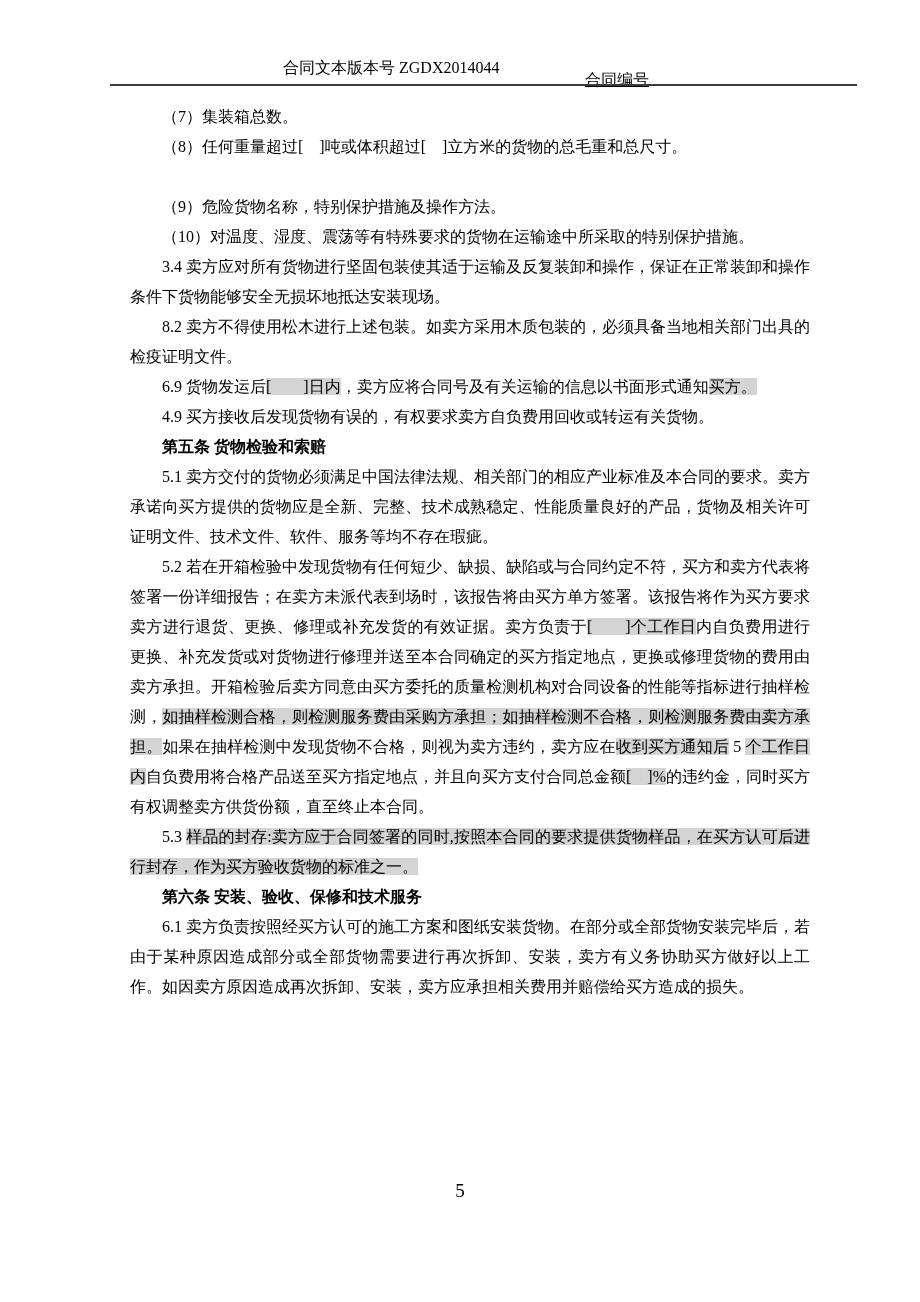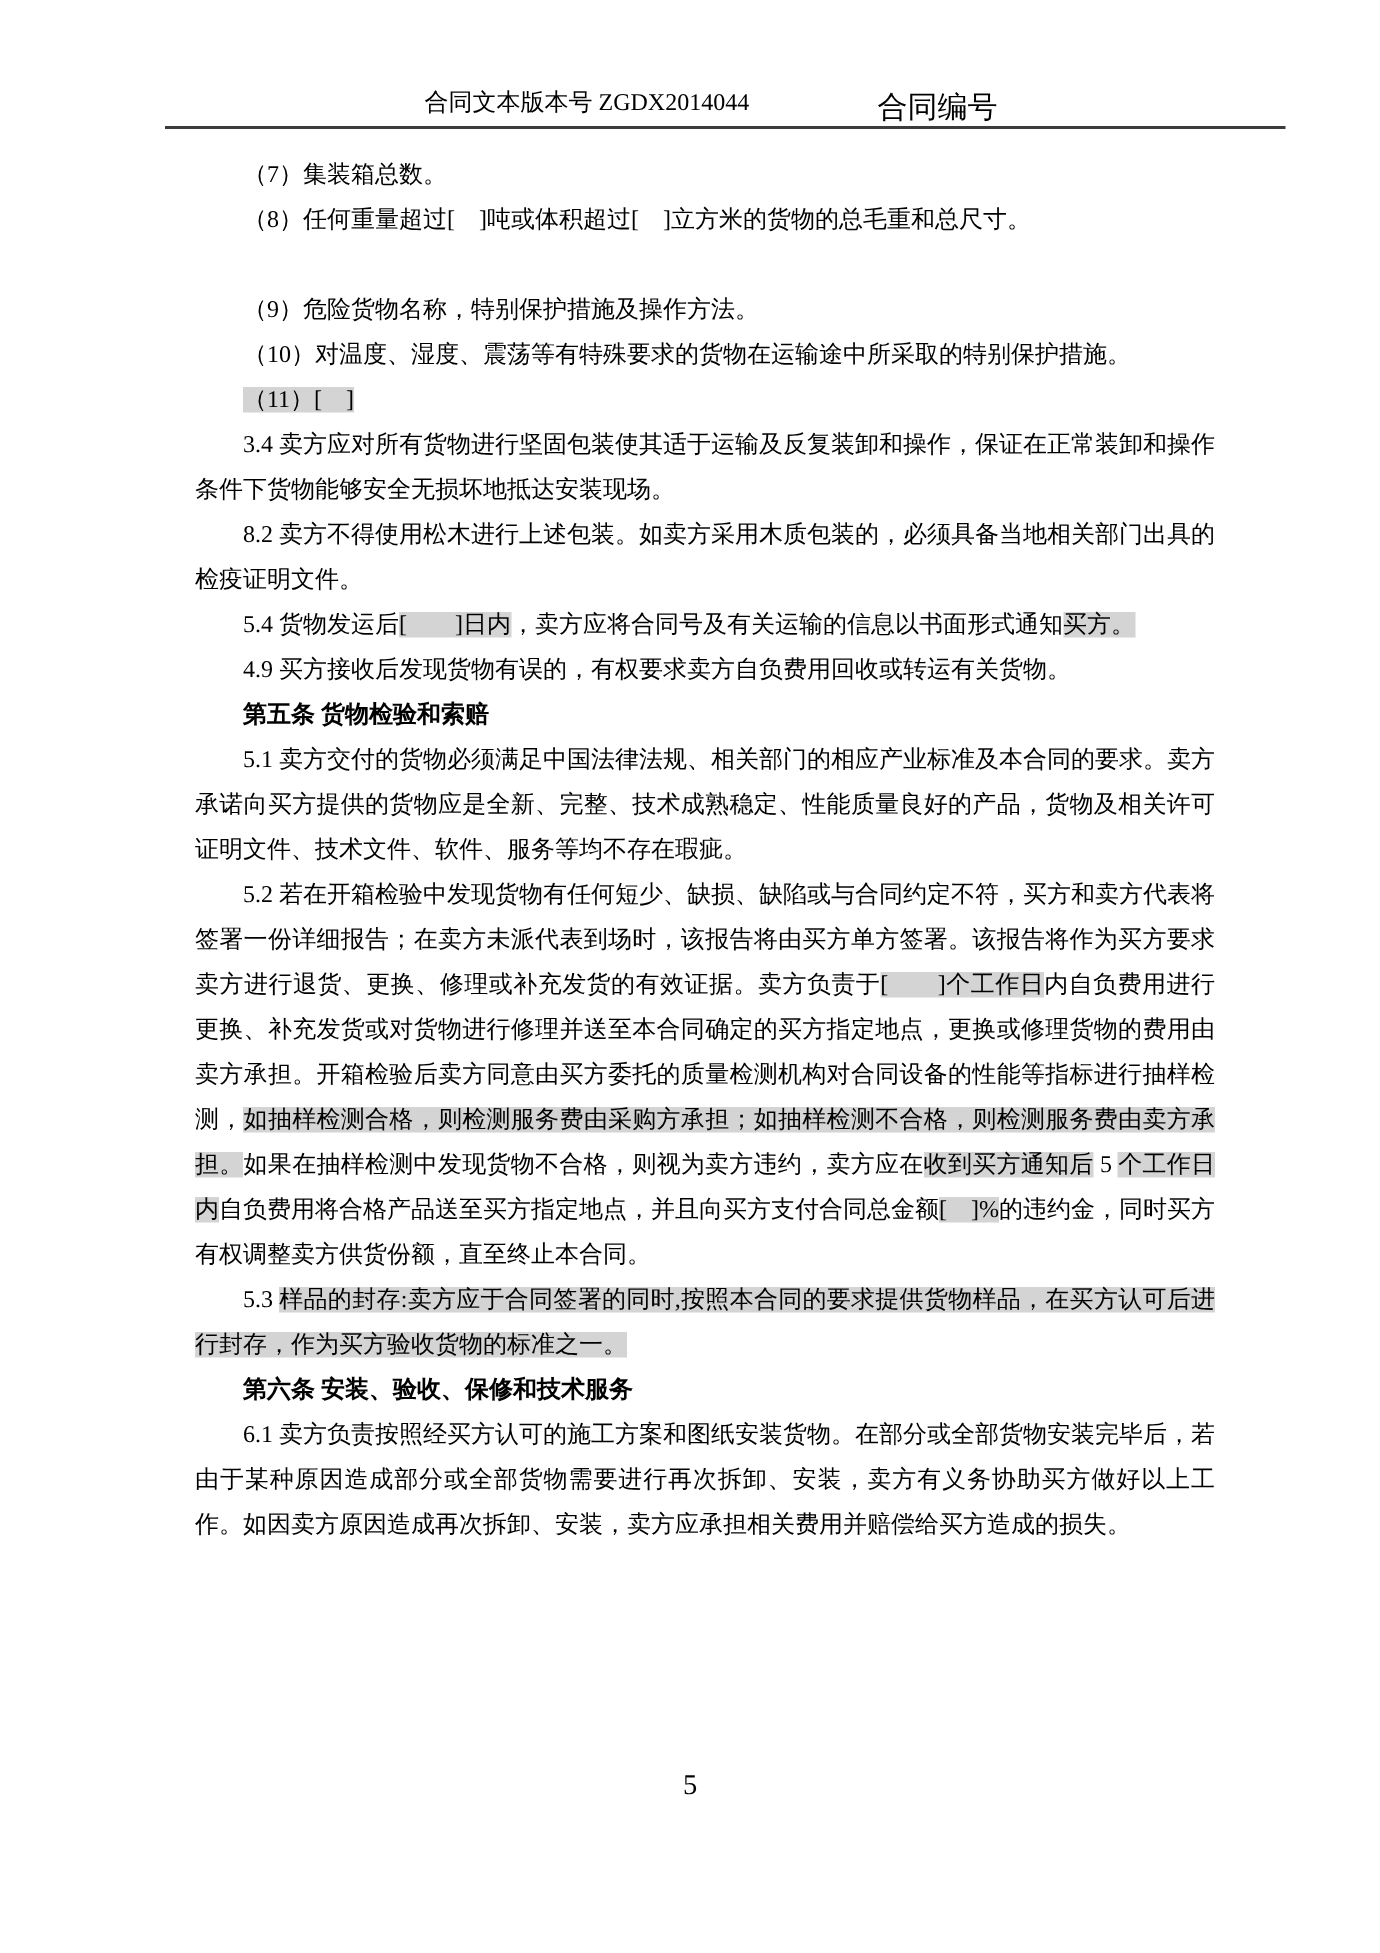--- a/index.html
+++ b/index.html
@@ -14,23 +14,24 @@
     overflow: hidden;
   }
   .header-left {
     position: absolute;
     top: 58px; left: 283px;
     font-size: 16px;
     white-space: nowrap;
   }
   .header-right {
     position: absolute;
-    top: 58px; left: 585px;
-    font-size: 20px;
+    top: 70px; left: 585px;
+    font-size: 16px;
     white-space: nowrap;
+    text-decoration: underline;
   }
   .header-rule {
     position: absolute;
     top: 84px; left: 110px;
     width: 747px; height: 2px;
     background: #3c3c3c;
   }
   .doc-body {
     position: absolute;
     top: 102px; left: 130px;
@@ -58,24 +59,23 @@
   <div class="header-left">合同文本版本号 ZGDX2014044</div>
   <div class="header-right">合同编号</div>
   <div class="header-rule" style="background: rgb(60, 60, 60);"></div>
 
   <div class="doc-body" id="doc-body">
       <div class="para body"><span class="run">（7）集装箱总数。</span></div>
       <div class="para body"><span class="run">（8）任何重量超过[　]吨或体积超过[　]立方米的货物的总毛重和总尺寸。</span></div>
       <div class="para blank"></div>
       <div class="para body"><span class="run">（9）危险货物名称，特别保护措施及操作方法。</span></div>
       <div class="para body"><span class="run">（10）对温度、湿度、震荡等有特殊要求的货物在运输途中所采取的特别保护措施。</span></div>
-      <div class="para body"><span class="run hl">（11）[　]</span></div>
       <div class="para body"><span class="run">3.4 卖方应对所有货物进行坚固包装使其适于运输及反复装卸和操作，保证在正常装卸和操作条件下货物能够安全无损坏地抵达安装现场。</span></div>
       <div class="para body"><span class="run">8.2 卖方不得使用松木进行上述包装。如卖方采用木质包装的，必须具备当地相关部门出具的检疫证明文件。</span></div>
-      <div class="para body"><span class="run">5.4 货物发运后</span><span class="run hl">[　　]日内</span><span class="run">，卖方应将合同号及有关运输的信息以书面形式通知</span><span class="run hl">买方。</span></div>
+      <div class="para body"><span class="run">6.9 货物发运后</span><span class="run hl">[　　]日内</span><span class="run">，卖方应将合同号及有关运输的信息以书面形式通知</span><span class="run hl">买方。</span></div>
       <div class="para body"><span class="run">4.9 买方接收后发现货物有误的，有权要求卖方自负费用回收或转运有关货物。</span></div>
       <div class="para heading"><span class="run">第五条 货物检验和索赔</span></div>
       <div class="para body"><span class="run">5.1 卖方交付的货物必须满足中国法律法规、相关部门的相应产业标准及本合同的要求。卖方承诺向买方提供的货物应是全新、完整、技术成熟稳定、性能质量良好的产品，货物及相关许可证明文件、技术文件、软件、服务等均不存在瑕疵。</span></div>
       <div class="para body"><span class="run">5.2 若在开箱检验中发现货物有任何短少、缺损、缺陷或与合同约定不符，买方和卖方代表将签署一份详细报告；在卖方未派代表到场时，该报告将由买方单方签署。该报告将作为买方要求卖方进行退货、更换、修理或补充发货的有效证据。卖方负责于</span><span class="run hl">[　　]个工作日</span><span class="run">内自负费用进行更换、补充发货或对货物进行修理并送至本合同确定的买方指定地点，更换或修理货物的费用由卖方承担。开箱检验后卖方同意由买方委托的质量检测机构对合同设备的性能等指标进行抽样检测，</span><span class="run hl">如抽样检测合格，则检测服务费由采购方承担；如抽样检测不合格，则检测服务费由卖方承担。</span><span class="run">如果在抽样检测中发现货物不合格，则视为卖方违约，卖方应在</span><span class="run hl">收到买方通知后</span><span class="run"> 5 </span><span class="run hl">个工作日内</span><span class="run">自负费用将合格产品送至买方指定地点，并且向买方支付合同总金额</span><span class="run hl">[　]%</span><span class="run">的违约金，同时买方有权调整卖方供货份额，直至终止本合同。</span></div>
       <div class="para body"><span class="run">5.3 </span><span class="run hl">样品的封存:卖方应于合同签署的同时,按照本合同的要求提供货物样品，在买方认可后进行封存，作为买方验收货物的标准之一。</span></div>
       <div class="para heading"><span class="run">第六条 安装、验收、保修和技术服务</span></div>
       <div class="para body"><span class="run">6.1 卖方负责按照经买方认可的施工方案和图纸安装货物。在部分或全部货物安装完毕后，若由于某种原因造成部分或全部货物需要进行再次拆卸、安装，卖方有义务协助买方做好以上工作。如因卖方原因造成再次拆卸、安装，卖方应承担相关费用并赔偿给买方造成的损失。</span></div>
     </div>
 
   <div class="footer">

